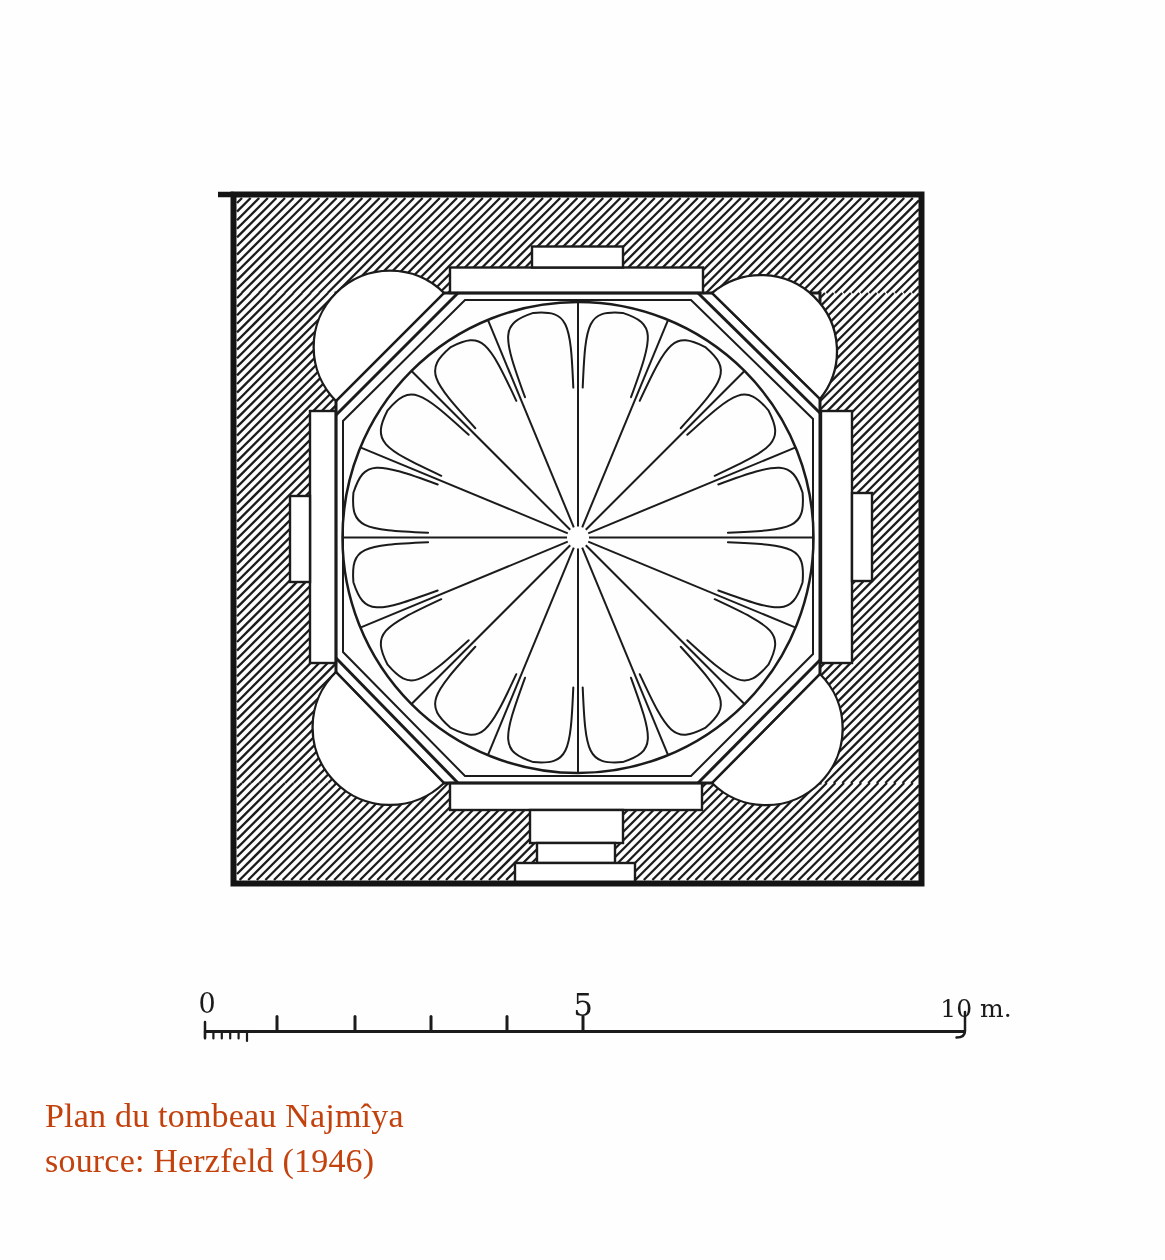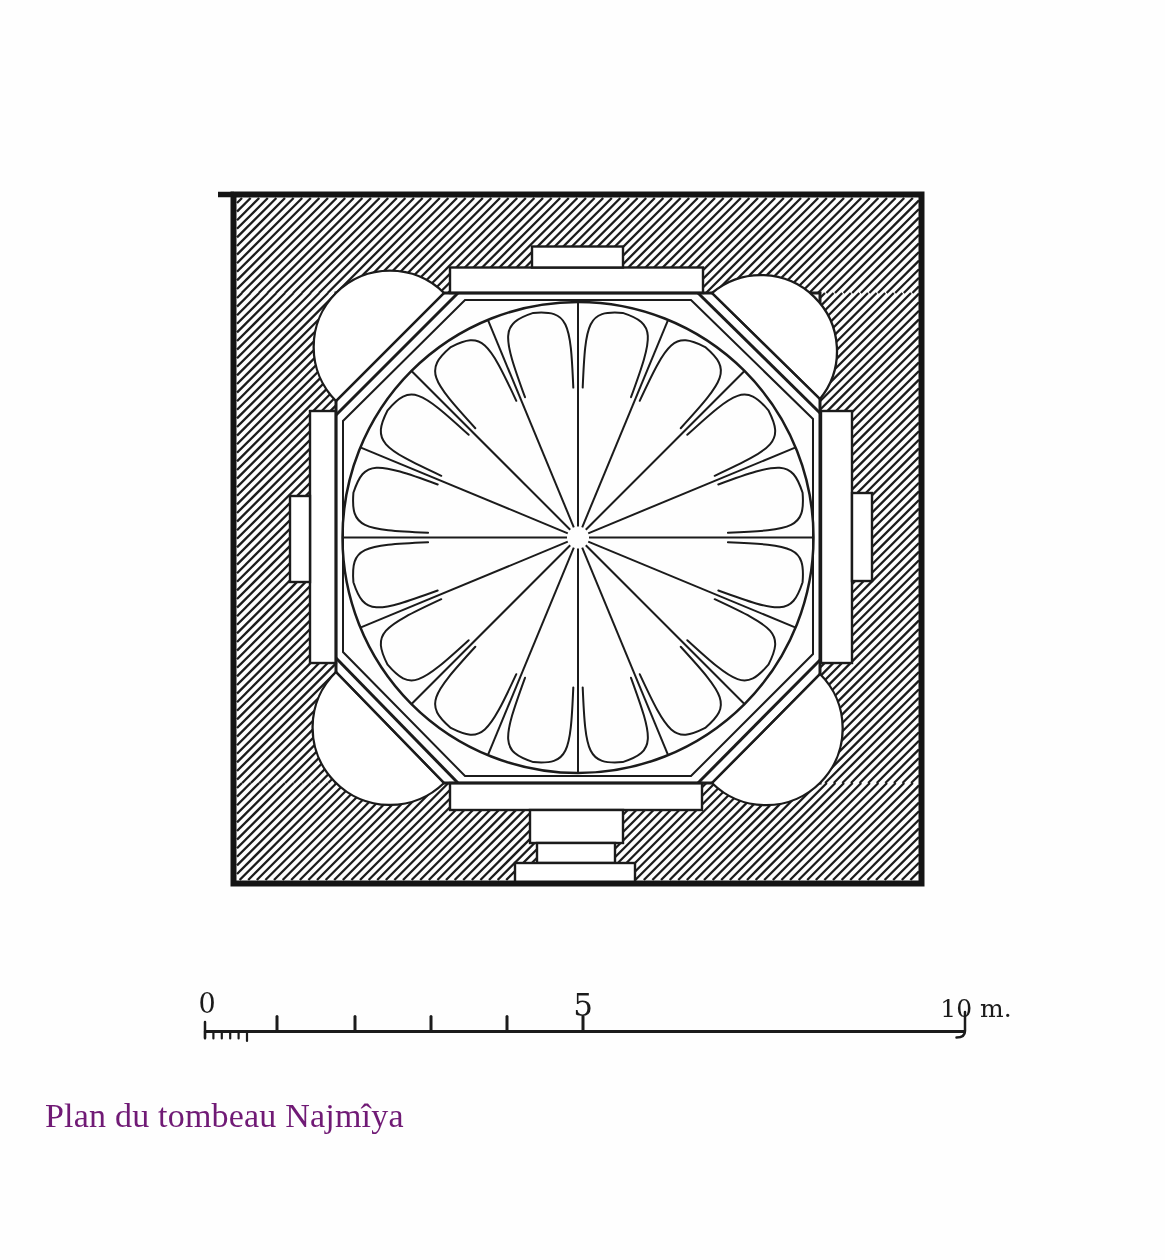--- a/index.html
+++ b/index.html
@@ -6,21 +6,21 @@
   .page{
     position:relative;
     width:1165px;height:1260px;
     background:#fefefe;
     font-family:"Liberation Serif", serif;
     overflow:hidden;
   }
   .plan-svg{position:absolute;left:0;top:0;}
   .caption{
     position:absolute;left:45px;top:1094px;
-    font-size:34px;line-height:1.32;color:#701a75;
+    font-size:34px;line-height:1.32;color:#c2410c;
     letter-spacing:0.2px;
     font-family:Liberation Serif, serif;
   }
   .scale-label{
     font-family:"DejaVu Serif", serif;
   }
 </style>
 </head>
 <body>
 
@@ -443,14 +443,15 @@
           <path d="M965,1012 L965,1031 Q965,1037.5 956.5,1037.5" fill="none" stroke="#1b1b1b" stroke-width="2.5" stroke-linecap="round"></path>
         </g>
       <text x="207" y="1013" text-anchor="middle" font-size="27" fill="#1b1b1b" class="scale-label">0</text>
       <text x="583" y="1016" text-anchor="middle" font-size="31" fill="#1b1b1b" class="scale-label">5</text>
       <text x="976" y="1017" text-anchor="middle" font-size="25" fill="#1b1b1b" class="scale-label">10 m.</text>
     </g>
   </svg>
 
   <div class="caption">
     <div>Plan du tombeau Najmîya</div>
+    <div>source: Herzfeld (1946)</div>
   </div>
 </div>
 
 </body></html>

